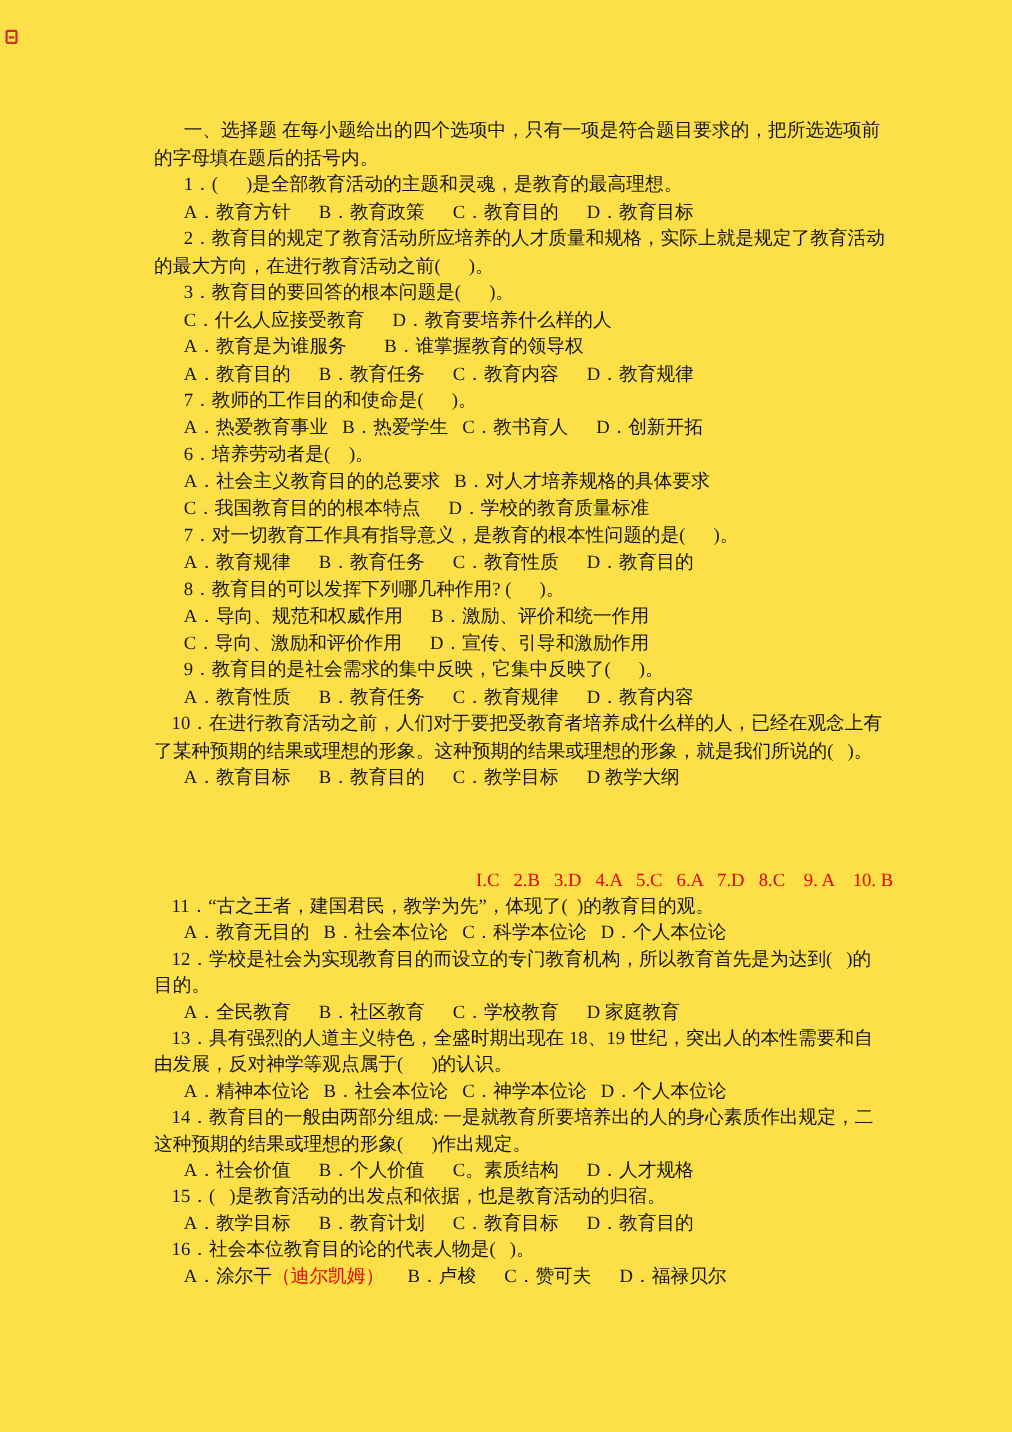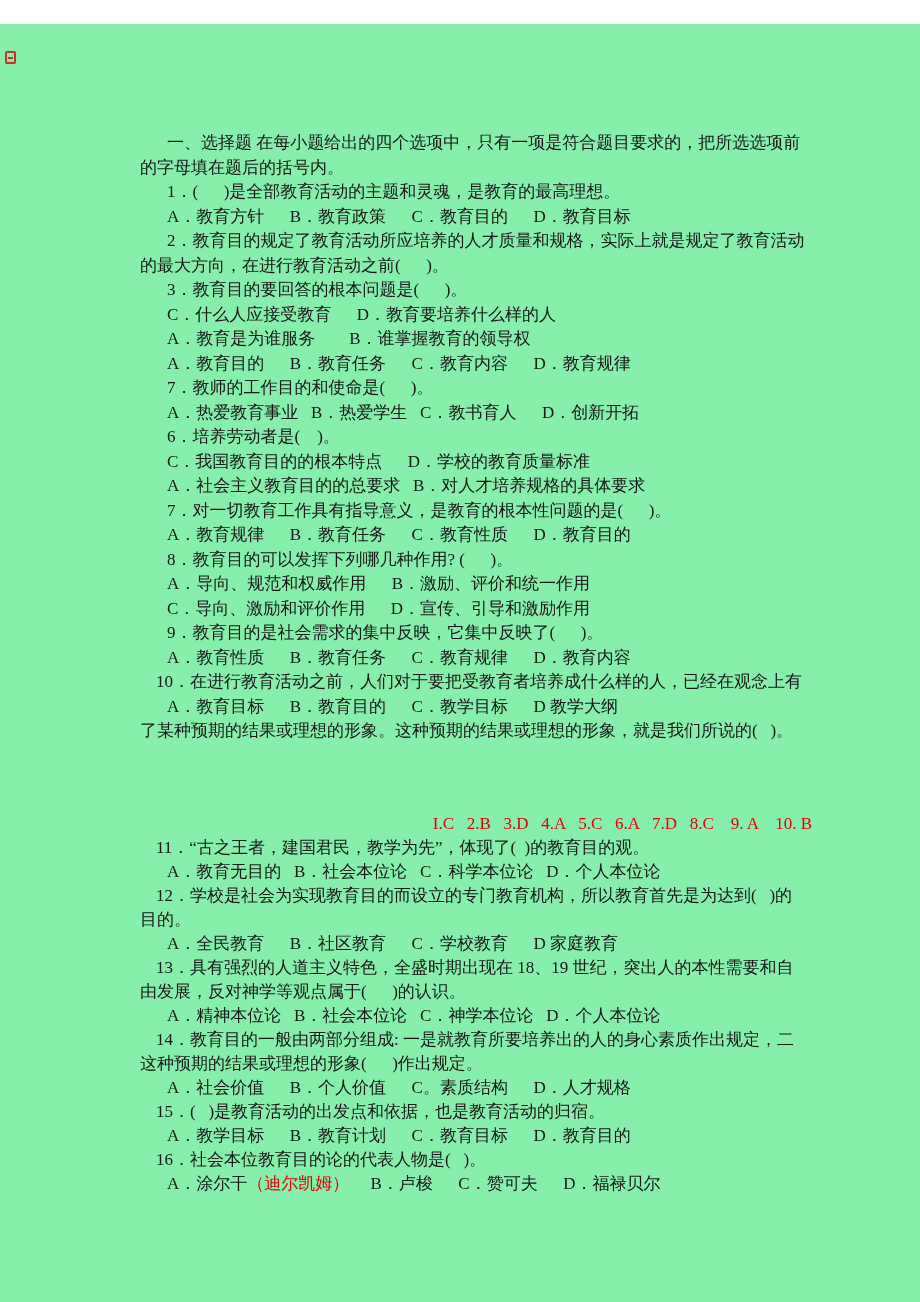--- a/index.html
+++ b/index.html
@@ -3,21 +3,21 @@
 <meta charset="utf-8">
 <style>
   html,body{margin:0;padding:0;}
   body{
     width:920px;height:1302px;
     background:#ffffff;
     position:relative;
     font-family:"Liberation Serif","DejaVu Serif",serif;
     overflow:hidden;
   }
-  .page{position:absolute;inset:0;background:#86efac;margin-top:24px;}
+  .page{position:absolute;inset:0;background:#fde047;}
   .corner-mark{
     position:absolute;left:5px;top:27px;
     width:11px;height:13px;
     border:2px solid #c5332a;border-radius:2px;
     box-sizing:border-box;
   }
   .corner-mark::after{
     content:"";position:absolute;left:1px;top:4px;right:1px;height:2px;background:#c5332a;
   }
   .sec{
@@ -46,32 +46,32 @@
       <div class="line ind-normal">A．教育方针      B．教育政策      C．教育目的      D．教育目标</div>
       <div class="line ind-normal">2．教育目的规定了教育活动所应培养的人才质量和规格，实际上就是规定了教育活动</div>
       <div class="line ind-none">的最大方向，在进行教育活动之前(      )。</div>
       <div class="line ind-normal">3．教育目的要回答的根本问题是(      )。</div>
       <div class="line ind-normal">C．什么人应接受教育      D．教育要培养什么样的人</div>
       <div class="line ind-normal">A．教育是为谁服务        B．谁掌握教育的领导权</div>
       <div class="line ind-normal">A．教育目的      B．教育任务      C．教育内容      D．教育规律</div>
       <div class="line ind-normal">7．教师的工作目的和使命是(      )。</div>
       <div class="line ind-normal">A．热爱教育事业   B．热爱学生   C．教书育人      D．创新开拓</div>
       <div class="line ind-normal">6．培养劳动者是(    )。</div>
+      <div class="line ind-normal">A．社会主义教育目的的总要求   B．对人才培养规格的具体要求</div>
       <div class="line ind-normal">C．我国教育目的的根本特点      D．学校的教育质量标准</div>
-      <div class="line ind-normal">A．社会主义教育目的的总要求   B．对人才培养规格的具体要求</div>
       <div class="line ind-normal">7．对一切教育工作具有指导意义，是教育的根本性问题的是(      )。</div>
       <div class="line ind-normal">A．教育规律      B．教育任务      C．教育性质      D．教育目的</div>
       <div class="line ind-normal">8．教育目的可以发挥下列哪几种作用? (      )。</div>
       <div class="line ind-normal">A．导向、规范和权威作用      B．激励、评价和统一作用</div>
       <div class="line ind-normal">C．导向、激励和评价作用      D．宣传、引导和激励作用</div>
       <div class="line ind-normal">9．教育目的是社会需求的集中反映，它集中反映了(      )。</div>
       <div class="line ind-normal">A．教育性质      B．教育任务      C．教育规律      D．教育内容</div>
       <div class="line ind-small">10．在进行教育活动之前，人们对于要把受教育者培养成什么样的人，已经在观念上有</div>
+      <div class="line ind-none">了某种预期的结果或理想的形象。这种预期的结果或理想的形象，就是我们所说的(   )。</div>
       <div class="line ind-normal">A．教育目标      B．教育目的      C．教学目标      D 教学大纲</div>
-      <div class="line ind-none">了某种预期的结果或理想的形象。这种预期的结果或理想的形象，就是我们所说的(   )。</div>
     </div>
   <div class="sec sec-b" id="sec-b">
       <div class="line ind-answer red">I.C   2.B   3.D   4.A   5.C   6.A   7.D   8.C    9. A    10. B</div>
       <div class="line ind-small">11．“古之王者，建国君民，教学为先”，体现了(  )的教育目的观。</div>
       <div class="line ind-normal">A．教育无目的   B．社会本位论   C．科学本位论   D．个人本位论</div>
       <div class="line ind-small">12．学校是社会为实现教育目的而设立的专门教育机构，所以教育首先是为达到(   )的</div>
       <div class="line ind-none">目的。</div>
       <div class="line ind-normal">A．全民教育      B．社区教育      C．学校教育      D 家庭教育</div>
       <div class="line ind-small">13．具有强烈的人道主义特色，全盛时期出现在 18、19 世纪，突出人的本性需要和自</div>
       <div class="line ind-none">由发展，反对神学等观点属于(      )的认识。</div>

